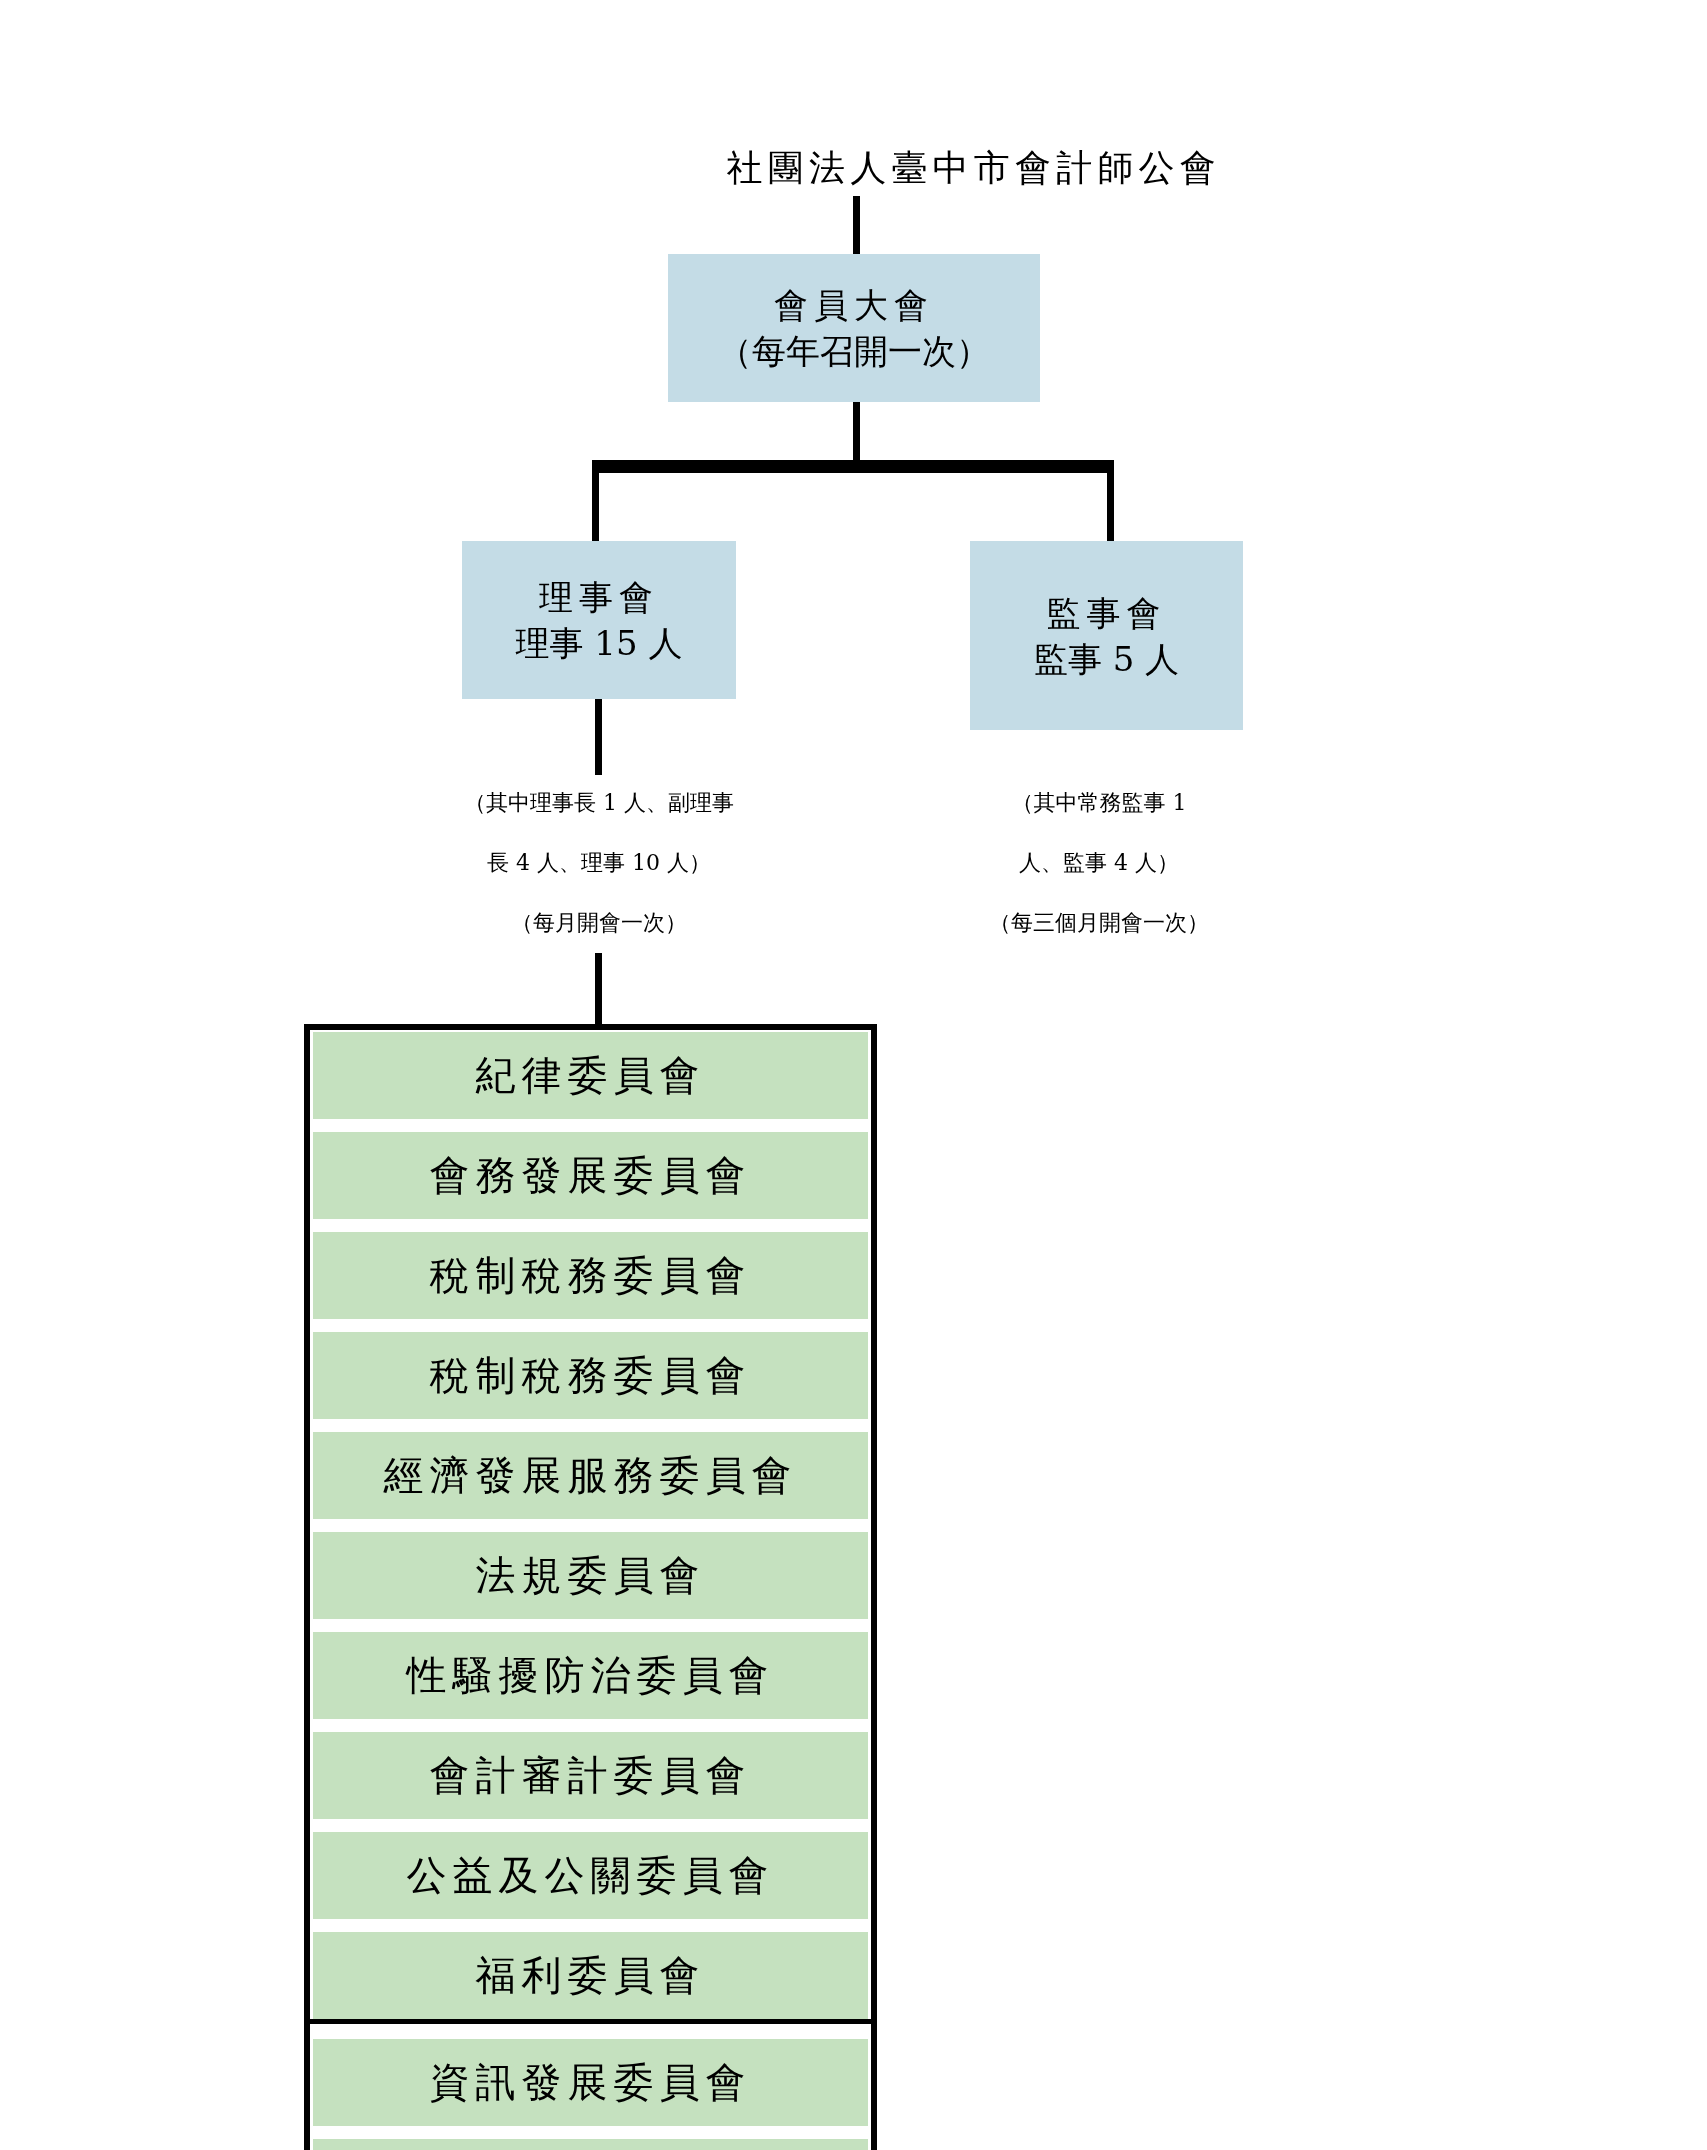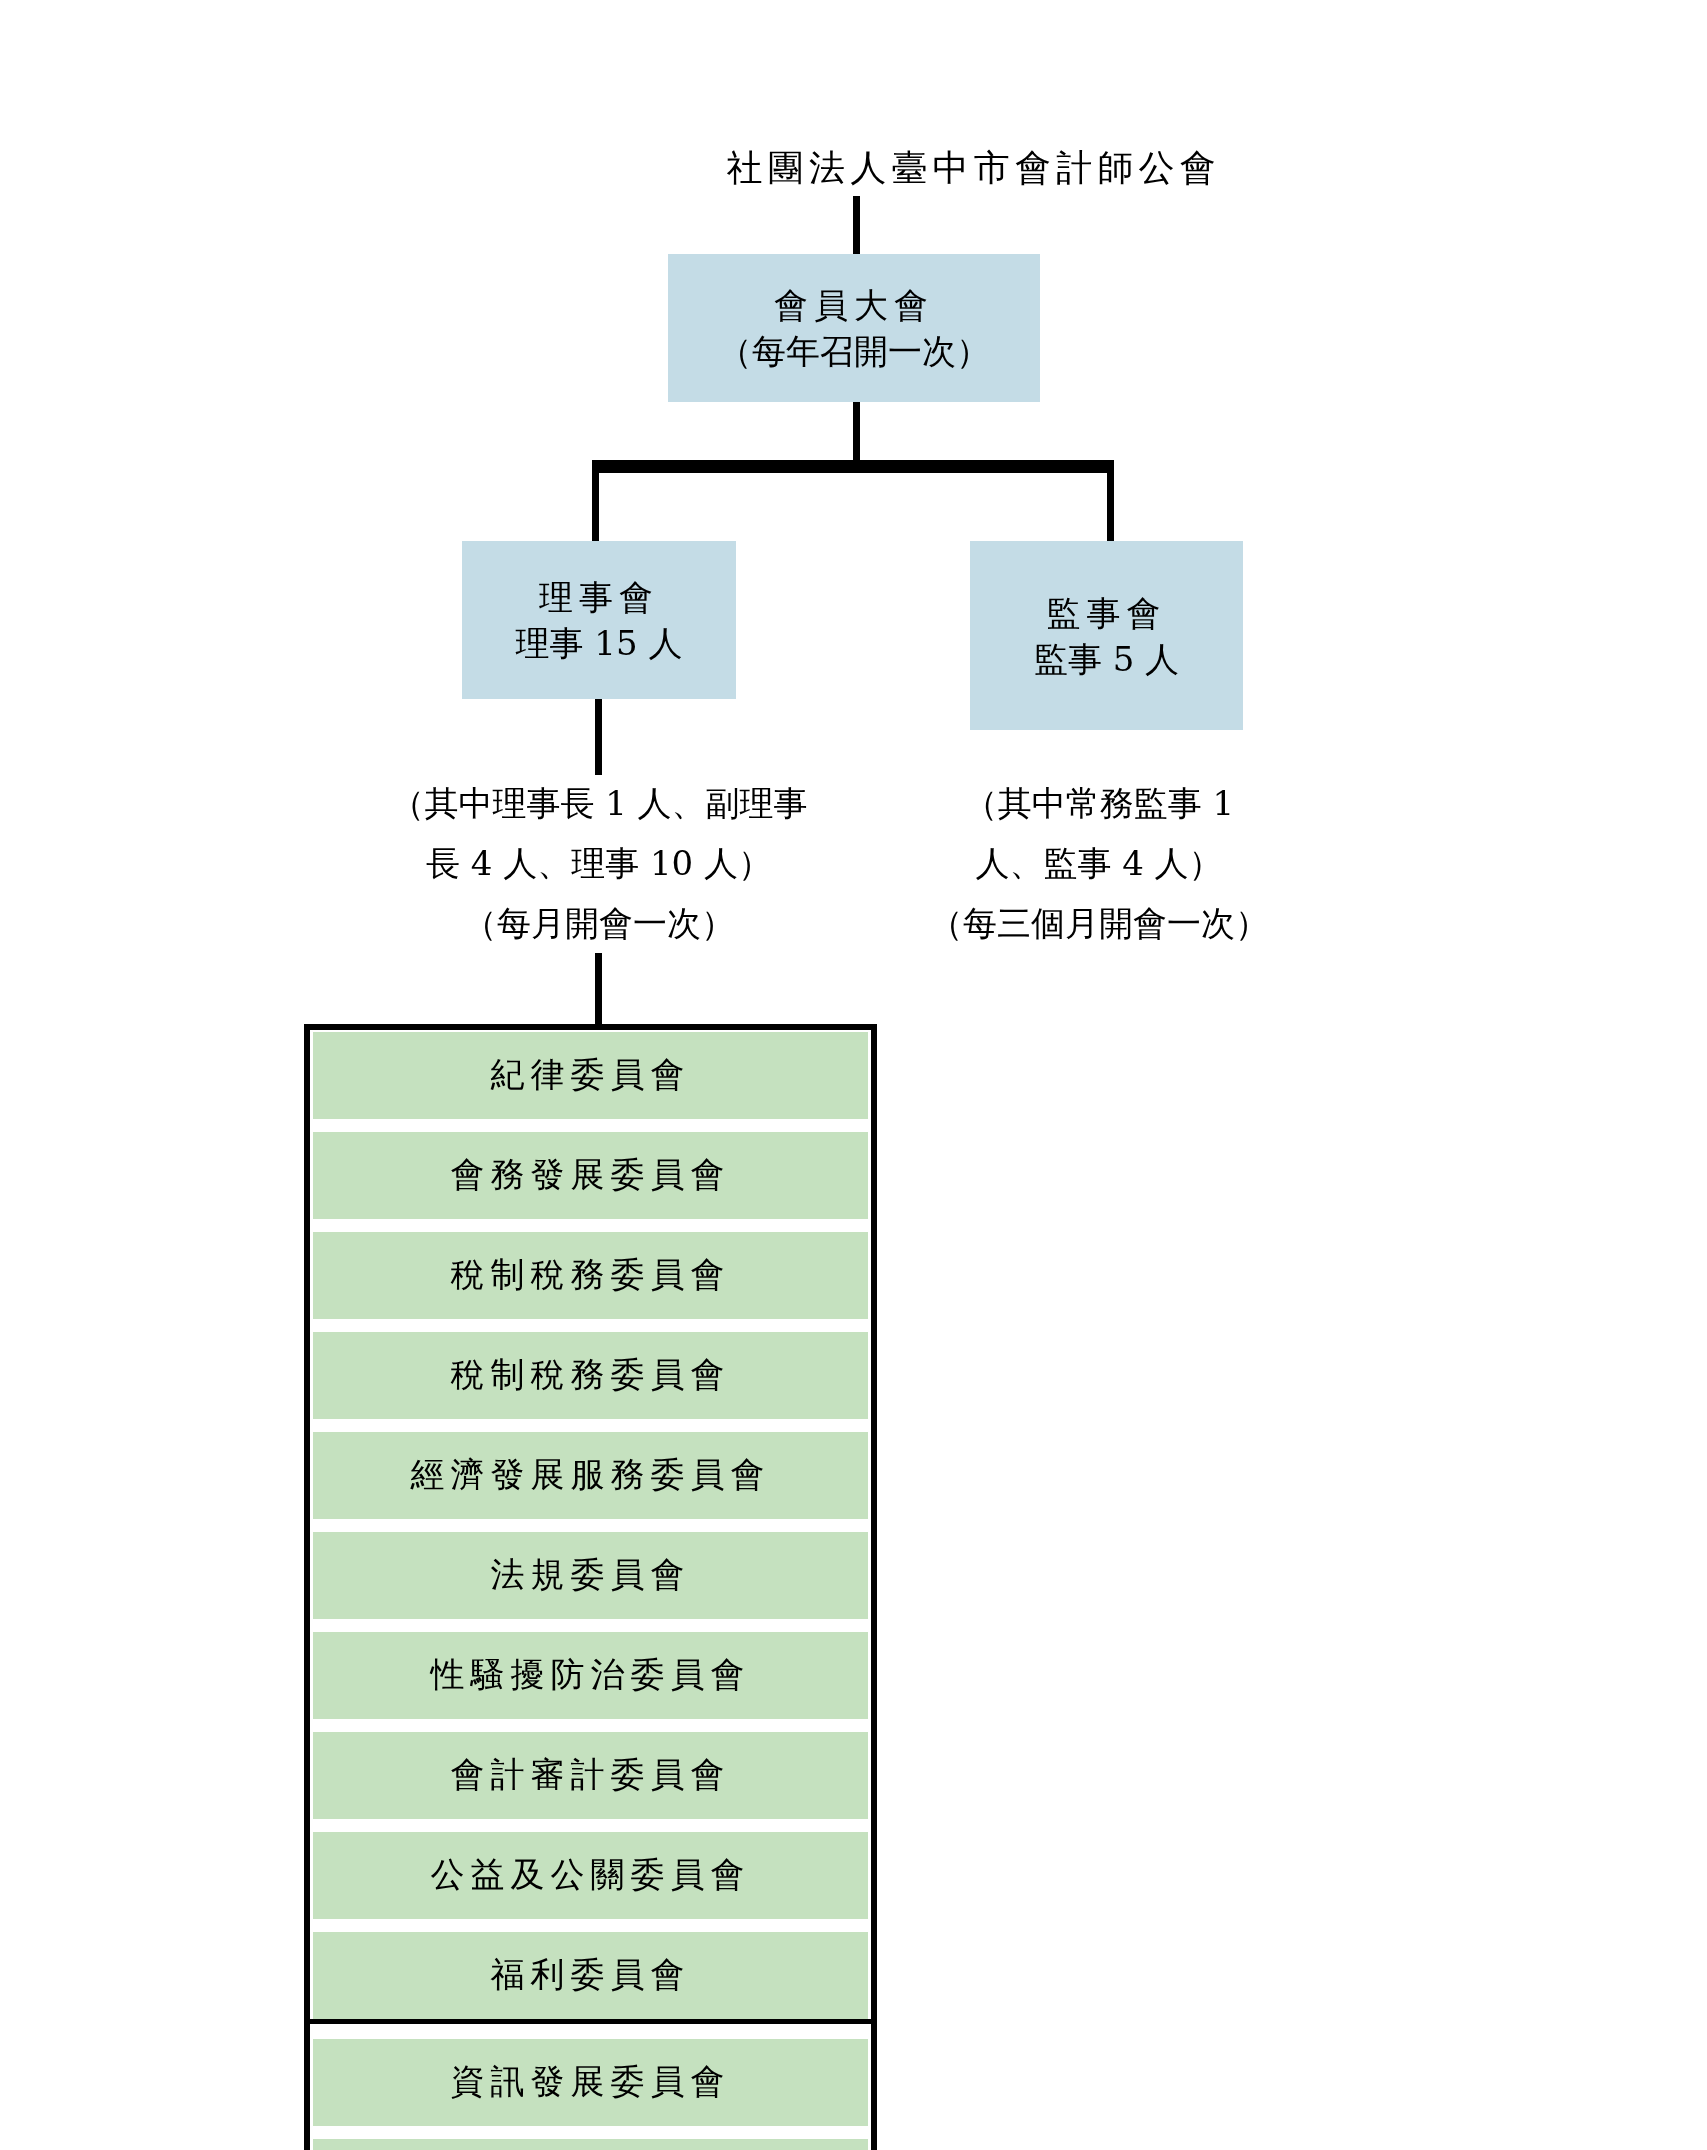--- a/index.html
+++ b/index.html
@@ -31,41 +31,41 @@
   #conn-title-down{left:853px;top:196px;width:6.9px;height:58px;}
   #box-assembly{left:668px;top:254px;width:372px;height:148px;}
   #conn-assembly-down{left:853px;top:402px;width:6.9px;height:60px;}
   #conn-horizontal{left:592px;top:460px;width:522px;height:13px;}
   #conn-drop-left{left:592px;top:472px;width:6.9px;height:69px;}
   #conn-drop-right{left:1107px;top:472px;width:6.9px;height:69px;}
   #box-directors{left:462px;top:541px;width:274px;height:158px;}
   #box-supervisors{left:970px;top:541px;width:273px;height:189px;}
   #conn-directors-down{left:595px;top:699px;width:6.9px;height:76px;}
   .note{
-    text-align:center;font-size:34px;line-height:60px;
+    text-align:center;font-size:22px;line-height:60px;
     white-space:nowrap;
   }
   .note span{display:block;}
   #note-directors{left:384px;top:773px;width:430px;}
   #freq-directors{left:384px;top:893px;width:430px;}
   #note-supervisors{left:884px;top:773px;width:430px;}
   #freq-supervisors{left:884px;top:893px;width:430px;}
   #conn-committees-down{left:595px;top:953px;width:6.9px;height:71px;}
   #committee-list{
     left:304px;top:1024px;width:573px;height:1217px;
     border:6px solid var(--line);
     background:#ffffff;
     padding:1.7px 3.4px;
     box-sizing:border-box;
   }
   .committee-row{
     height:87px;margin-bottom:13px;
     background:var(--green);
     display:flex;align-items:center;justify-content:center;
-    font-size:34px;letter-spacing:6px;white-space:nowrap;
+    font-size:40px;letter-spacing:6px;white-space:nowrap;
   }
   .committee-row.group-end{margin-bottom:0;}
   .committee-row:last-child{margin-bottom:0;}
   .group-line{height:5.6px;background:var(--line);margin:0 -3.4px 14.6px -3.4px;}
 </style>
 </head>
 <body>
 
 <div class="abs" id="page-title">社團法人臺中市會計師公會</div>
 

